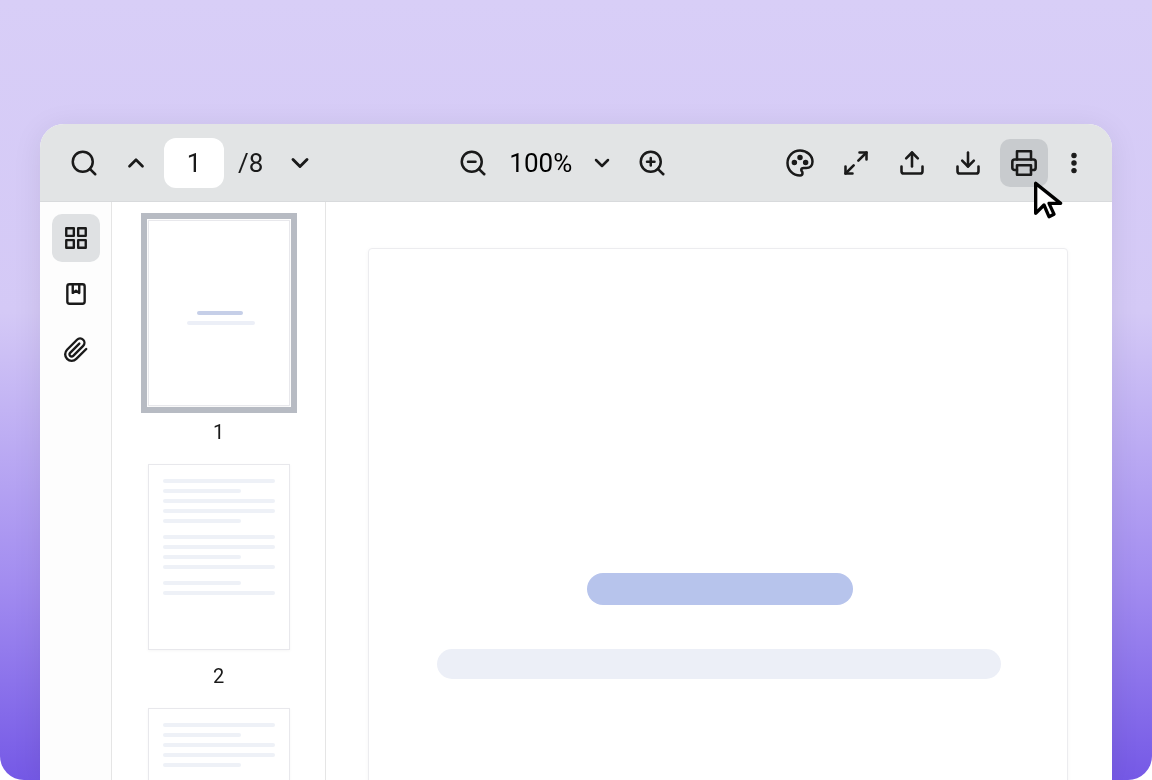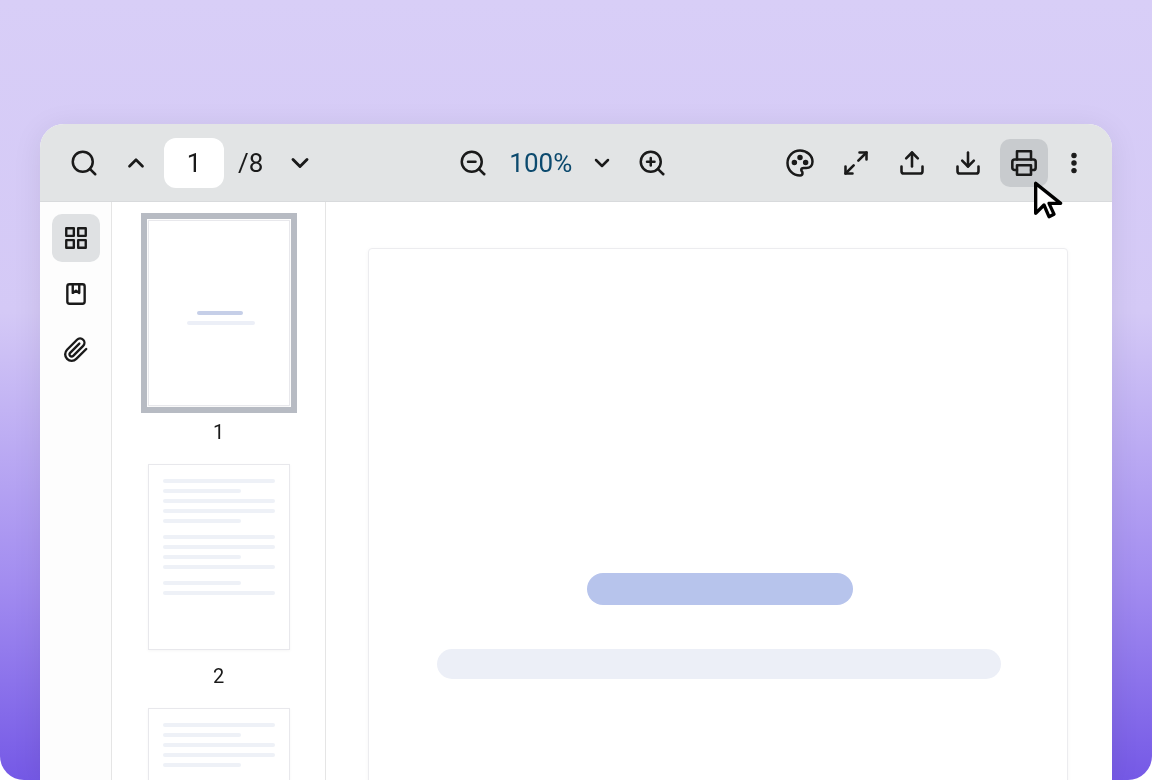--- a/index.html
+++ b/index.html
@@ -61,21 +61,21 @@
   }
 
   .page-count {
     font-size: 26px;
     color: #1a1a1a;
     margin-left: 6px;
   }
 
   .zoom-level {
     font-size: 26px;
-    color: #0c4a6e;
+    color: #000000;
     margin: 0 4px;
   }
 
   .spacer { flex: 1; }
   .spacer-sm { width: 110px; }
 
   
   .body-area {
     display: flex;
     height: calc(100% - 78px);

